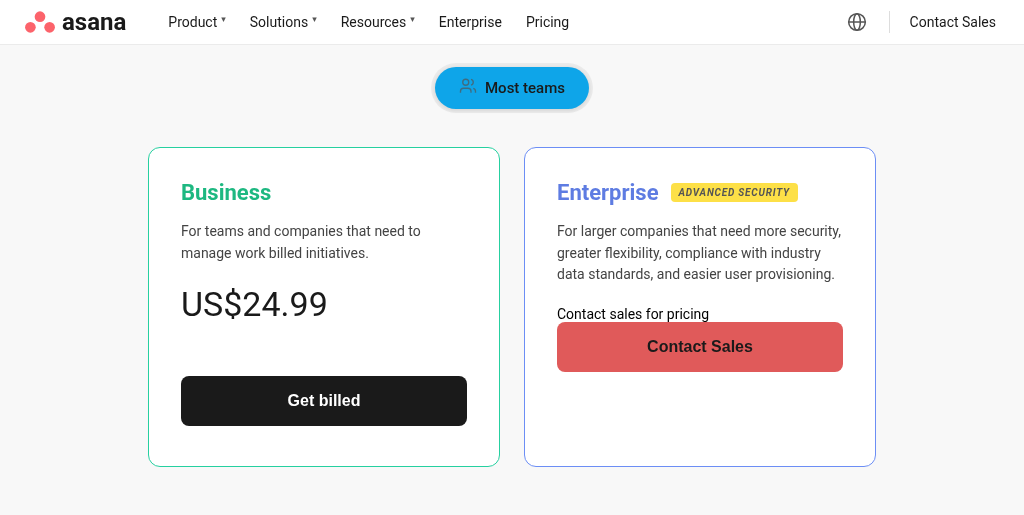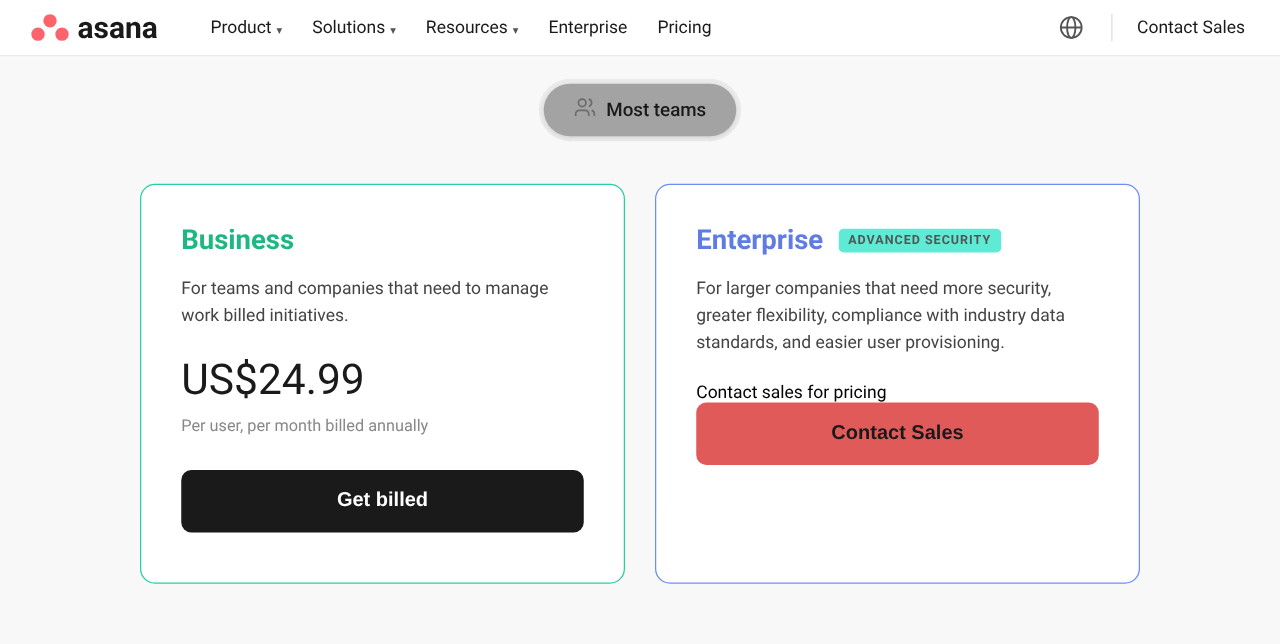--- a/index.html
+++ b/index.html
@@ -33,21 +33,21 @@
       height: 28px;
     }
     .nav-links {
       display: flex;
       align-items: center;
       gap: 4px;
       flex: 1;
     }
     .nav-item {
       display: flex;
-      align-items: flex-end;
+      align-items: flex-start;
       gap: 4px;
       padding: 6px 10px;
       font-size: 14px;
       color: #1a1a1a;
       cursor: pointer;
       border-radius: 6px;
       white-space: nowrap;
     }
     .nav-item .chevron {
       font-size: 9px;
@@ -101,21 +101,21 @@
       align-items: center;
       gap: 8px;
       padding: 10px 24px;
       border-radius: 50px;
       font-size: 15px;
       cursor: pointer;
       color: #555;
       transition: background 0.2s;
     }
     .toggle-option.active {
-      background: #a3a3a3;
+      background: #0ea5e9;
       color: #1a1a1a;
       font-weight: 500;
       box-shadow: 0 1px 4px rgba(0,0,0,0.12);
     }
     .toggle-option .t-icon {
       font-size: 16px;
       opacity: 0.7;
     }
 
     
@@ -123,21 +123,21 @@
       display: flex;
       justify-content: center;
       gap: 24px;
       padding: 20px 60px 0;
     }
     .pricing-card {
       background: #fff;
       border-radius: 12px;
       border: 1.5px solid #e0e0e0;
       padding: 32px 32px 32px;
-      width: 388px;
+      width: 352px;
       min-height: 320px;
       display: flex;
       flex-direction: column;
     }
     .pricing-card.business {
       border-color: #26d0a0;
     }
     .pricing-card.enterprise {
       border-color: #6c8ef5;
     }
@@ -147,28 +147,29 @@
       gap: 12px;
       margin-bottom: 16px;
     }
     .card-title {
       font-size: 22px;
       font-weight: 700;
     }
     .card-title.business { color: #1db881; }
     .card-title.enterprise { color: #5e7ce2; }
     .badge {
-      background: #5eead4;
+      background: #fde047;
       color: #555;
       font-size: 10px;
       font-weight: 700;
       letter-spacing: 0.08em;
       padding: 4px 8px;
       border-radius: 4px;
       text-transform: uppercase;
+      font-style: italic;
     }
     .card-desc {
       font-size: 14px;
       color: #444;
       line-height: 1.55;
       margin-bottom: 20px;
     }
     .card-price {
       font-size: 34px;
       font-weight: 400;
@@ -269,21 +270,21 @@
 
 <div class="cards-section">
 
   <div class="pricing-card business">
     <div class="card-title-row">
       <span class="card-title business">Business</span>
     </div>
     <p class="card-desc">For teams and companies that need to manage work billed initiatives.</p>
     <div class="card-price">US$24.99</div>
     <div class="card-price-sub">
-      <span>Per user, per month billed annually</span><br>
+      <br>
     </div>
     <button class="card-cta business-cta">Get billed</button>
   </div>
 
   <div class="pricing-card enterprise">
     <div class="card-title-row">
       <span class="card-title enterprise">Enterprise</span>
       <span class="badge">ADVANCED SECURITY</span>
     </div>
     <p class="card-desc">For larger companies that need more security, greater flexibility, compliance with industry data standards, and easier user provisioning.</p>

